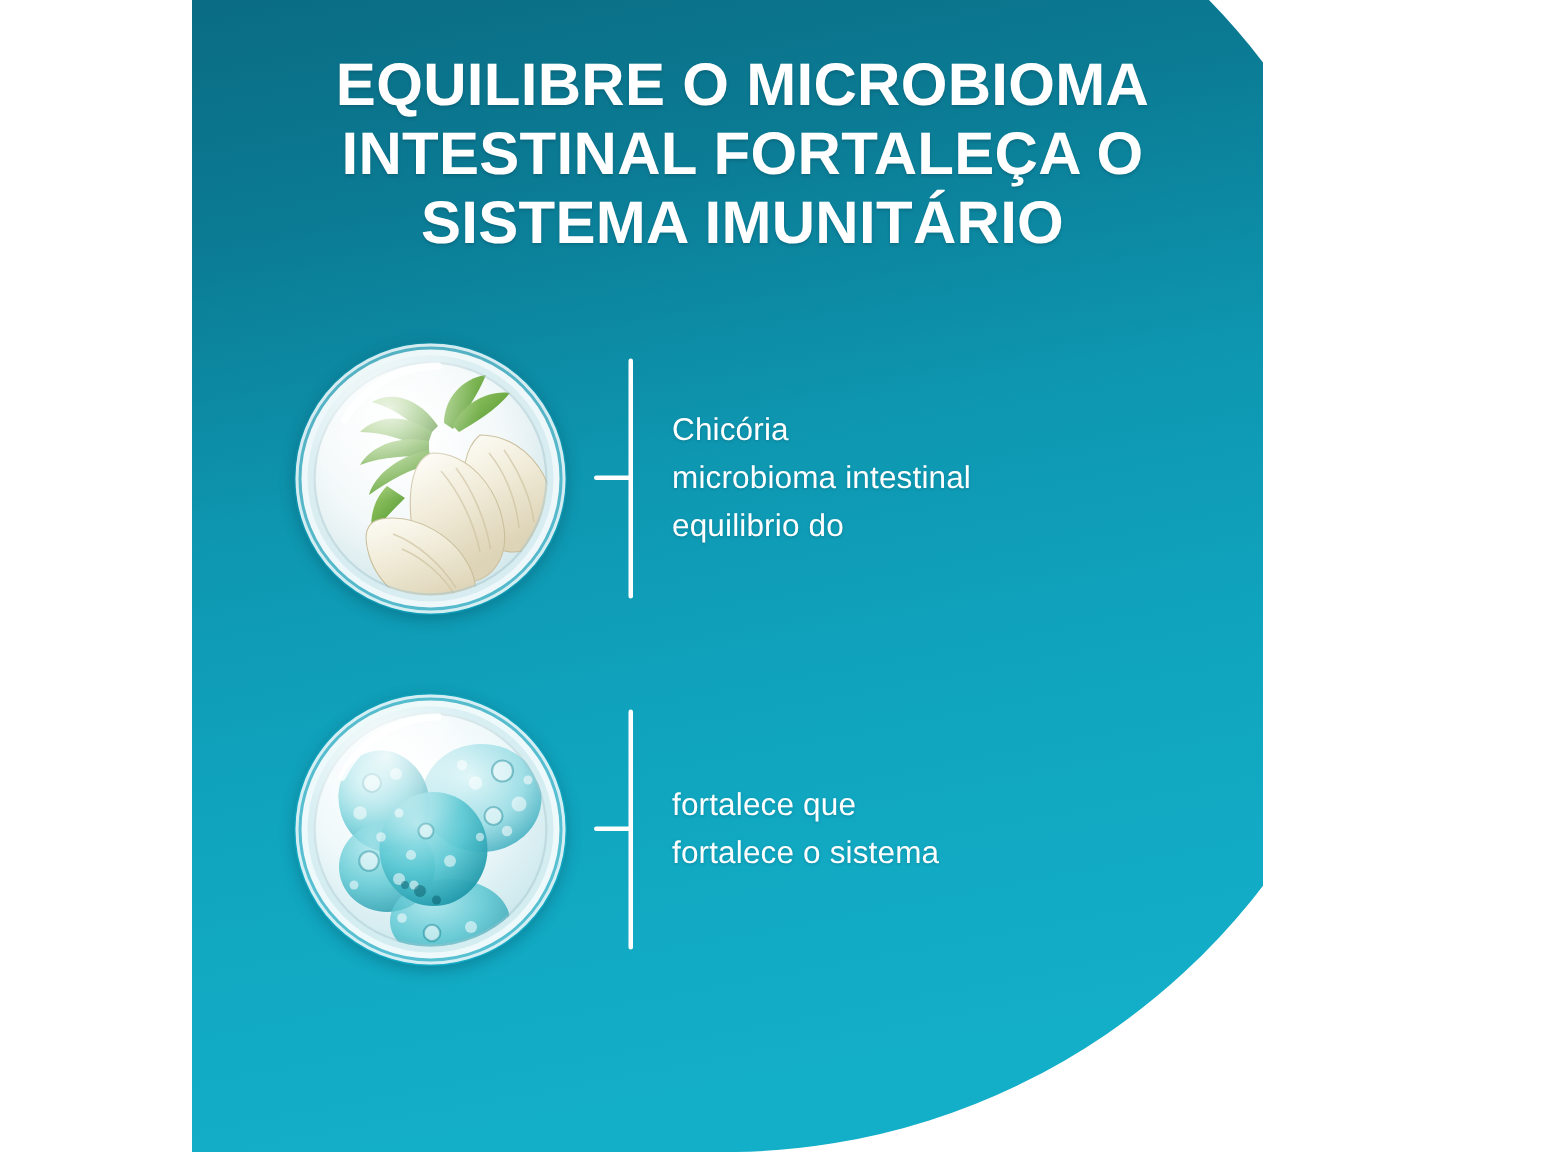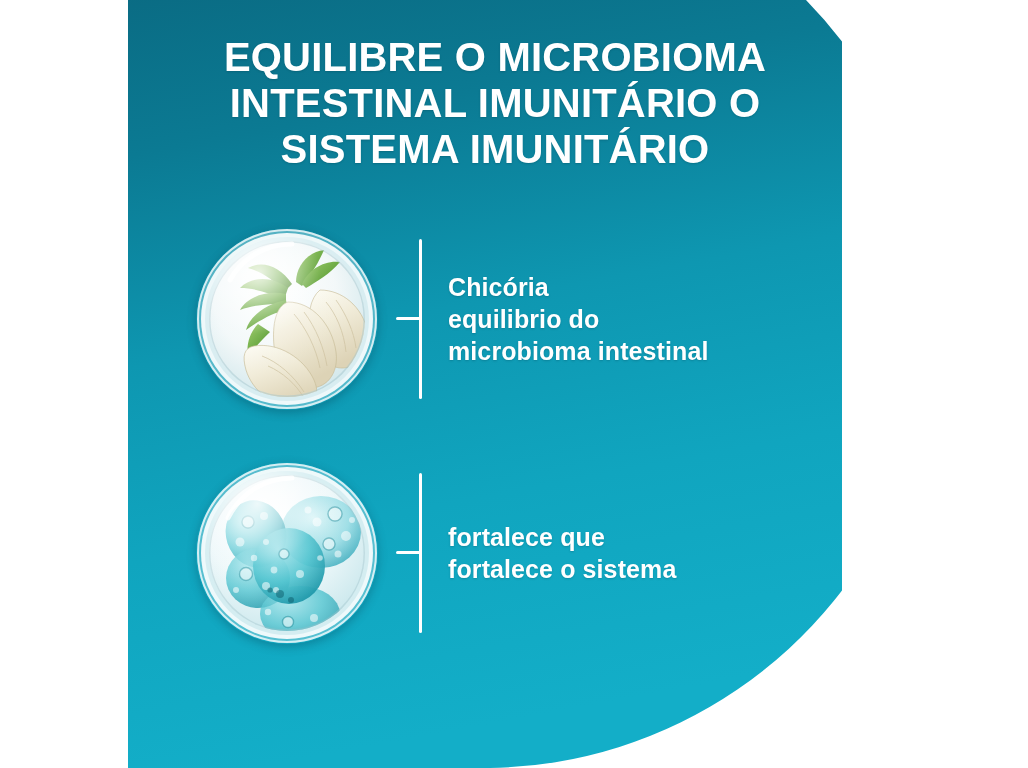--- a/index.html
+++ b/index.html
@@ -82,22 +82,22 @@
     right:4px; top:78px;
     width:26px; height:3px;
     background:#ffffff;
     border-radius:2px;
   }
 
   
   .feat-text {
     margin-left:22px;
     color:#ffffff;
-    font-weight:bold;
-    font-size:25px;
+    font-weight:normal;
+    font-size:21px;
     line-height:32px;
     letter-spacing:0.1px;
     text-shadow:0 1px 2px rgba(0,60,75,0.25);
   }
   .feat-text .tx-line { display:block; white-space:nowrap; }
 </style>
 </head>
 <body>
 
 <div id="poster">
@@ -120,21 +120,21 @@
                    L 128 768
                    Z"></path>
         </clipPath>
       </defs>
       <rect x="0" y="0" width="1028" height="768" fill="url(#tealGrad)" clip-path="url(#panelClip)"></rect>
     </svg>
   </div>
 
   <div class="headline">
     <span class="hl-line">EQUILIBRE O MICROBIOMA</span>
-    <span class="hl-line">INTESTINAL IMUNITÁRIO O</span>
+    <span class="hl-line">INTESTINAL FORTALEÇA O</span>
     <span class="hl-line">SISTEMA IMUNITÁRIO</span>
   </div>
 
   <div class="feature feature-1">
 
     <div class="bubble">
       <svg class="bubble-svg" viewBox="0 0 182 182">
         <defs>
           <radialGradient id="dishBg1" cx="42%" cy="34%" r="72%">
             <stop offset="0%" stop-color="#ffffff"></stop>
@@ -205,22 +205,22 @@
       </svg>
     </div>
 
     <div class="divider">
       <span class="v-rule"></span>
       <span class="h-tick"></span>
     </div>
 
     <div class="feat-text">
       <span class="tx-line">Chicória</span>
+      <span class="tx-line">microbioma intestinal</span>
       <span class="tx-line">equilibrio do</span>
-      <span class="tx-line">microbioma intestinal</span>
     </div>
   </div>
 
   <div class="feature feature-2">
 
     <div class="bubble">
       <svg class="bubble-svg" viewBox="0 0 182 182">
         <defs>
           <radialGradient id="dishBg2" cx="40%" cy="30%" r="75%">
             <stop offset="0%" stop-color="#ffffff"></stop>

